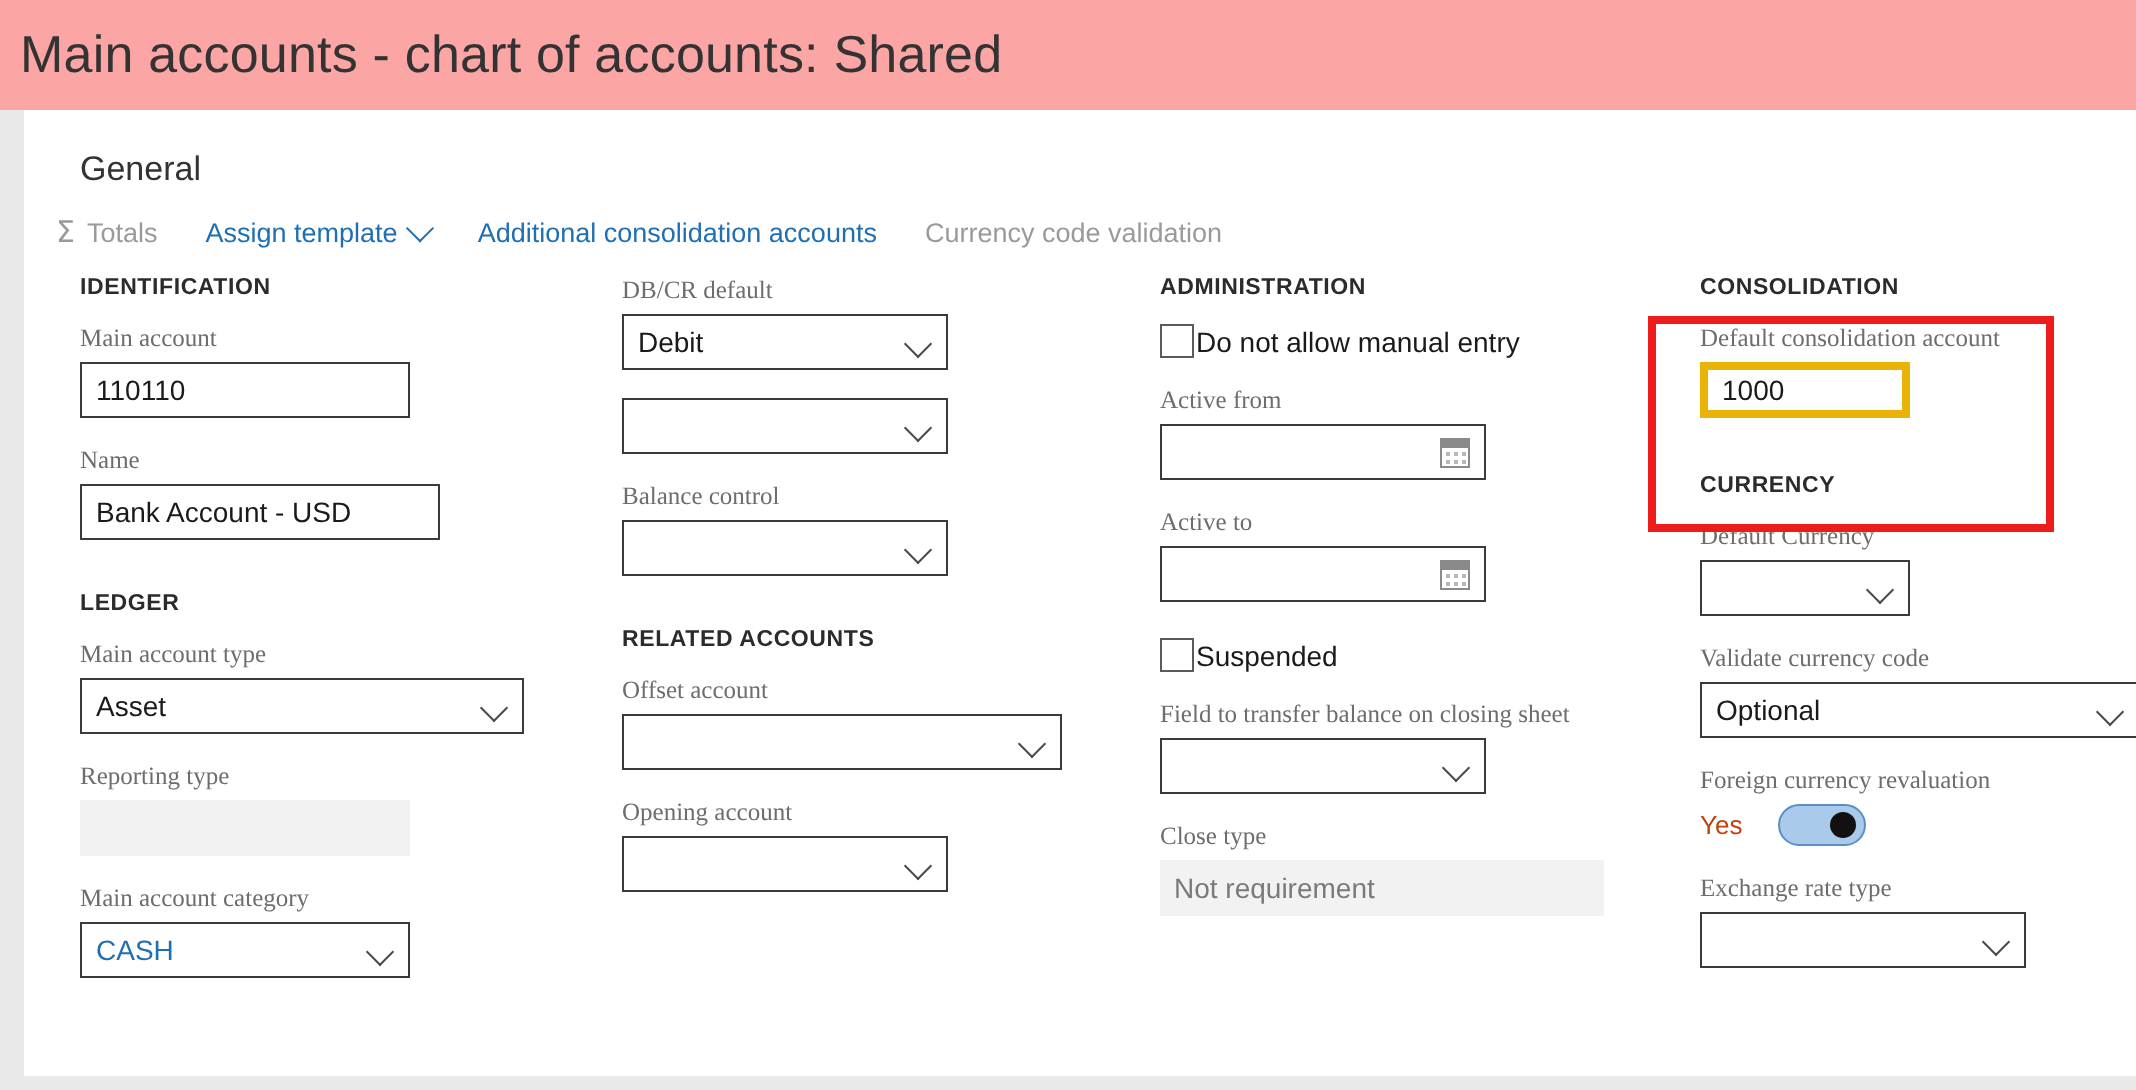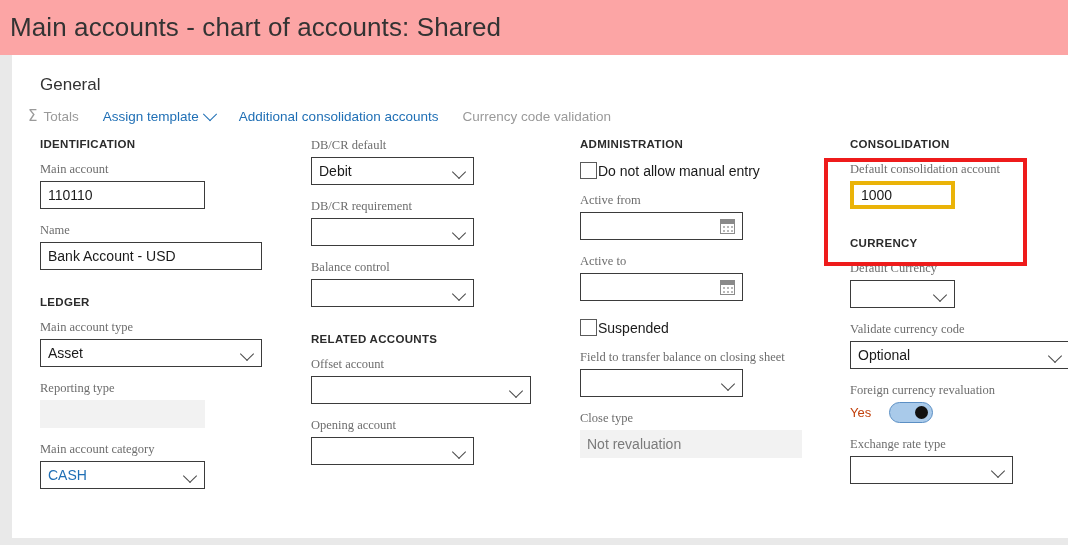--- a/index.html
+++ b/index.html
@@ -270,21 +270,21 @@
 
       <div class="field">
         <div class="field-label">Main account</div>
         <div class="input-box" style="width:165px">
           <span class="val">110110</span>
         </div>
       </div>
 
       <div class="field" style="margin-bottom:26px">
         <div class="field-label">Name</div>
-        <div class="input-box" style="width:222px">
+        <div class="input-box" style="width:180px">
           <span class="val">Bank Account - USD</span>
         </div>
       </div>
 
       <div class="group-head">LEDGER</div>
 
       <div class="field">
         <div class="field-label">Main account type</div>
         <div class="input-box" style="width:222px">
           <span class="val">Asset</span>
@@ -311,21 +311,20 @@
     <div class="col col2">
       <div class="field">
         <div class="field-label">DB/CR default</div>
         <div class="input-box" style="width:163px">
           <span class="val">Debit</span>
           <span class="chev"></span>
         </div>
       </div>
 
       <div class="field">
-        <div class="field-label">DB/CR requirement</div>
         <div class="input-box" style="width:163px">
           <span class="val"></span>
           <span class="chev"></span>
         </div>
       </div>
 
       <div class="field" style="margin-bottom:26px">
         <div class="field-label">Balance control</div>
         <div class="input-box" style="width:163px">
           <span class="val"></span>
@@ -385,21 +384,21 @@
         <div class="field-label">Field to transfer balance on closing sheet</div>
         <div class="input-box" style="width:163px">
           <span class="val"></span>
           <span class="chev"></span>
         </div>
       </div>
 
       <div class="field">
         <div class="field-label">Close type</div>
         <div class="input-box disabled" style="width:222px">
-          <span class="val">Not revaluation</span>
+          <span class="val">Not requirement</span>
         </div>
       </div>
     </div>
 
     <div class="col col4">
       <div class="group-head">CONSOLIDATION</div>
 
       <div class="field" style="margin-bottom:28px">
         <div class="field-label">Default consolidation account</div>
         <div class="input-box focused" style="width:105px">

